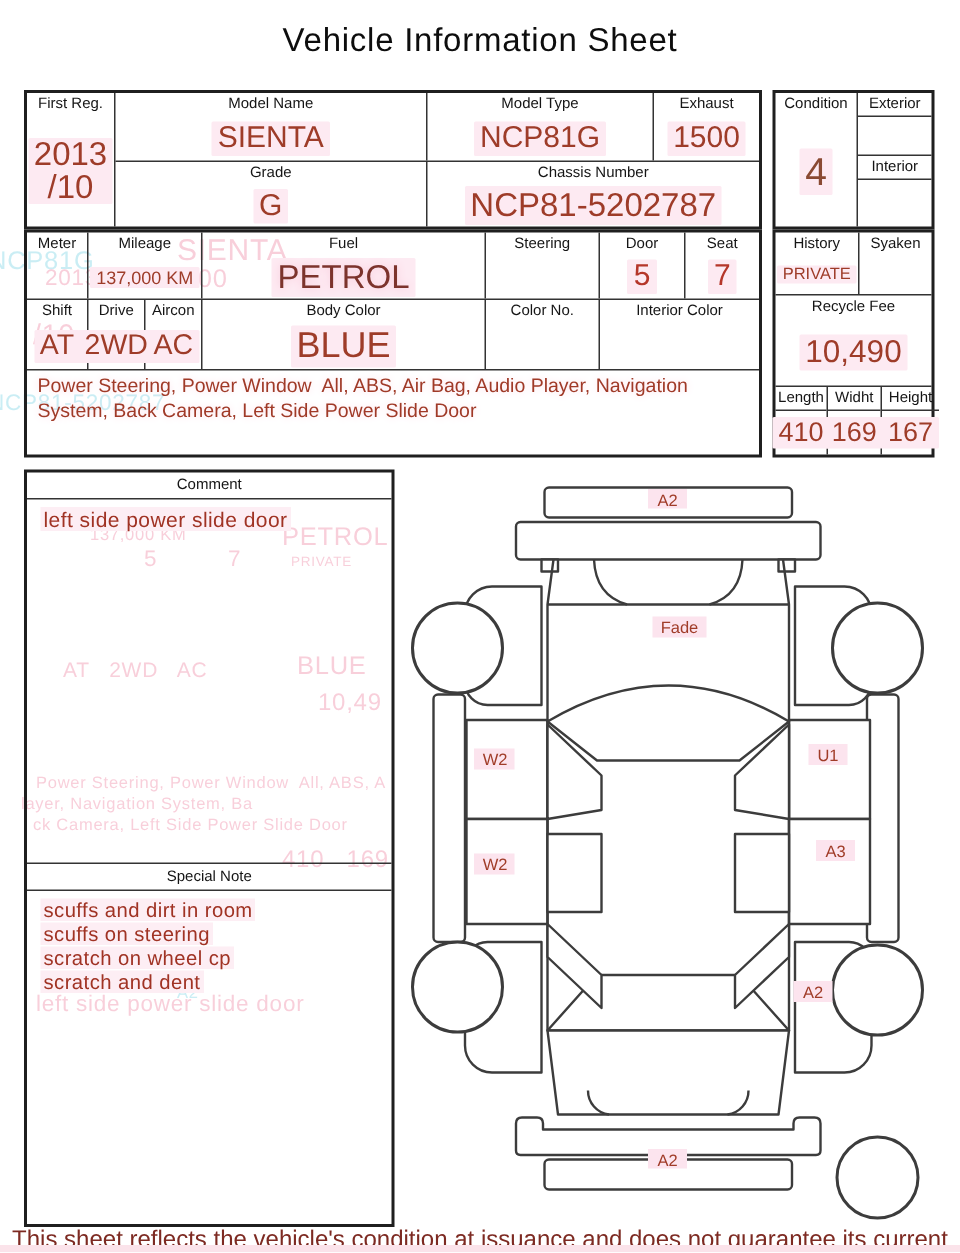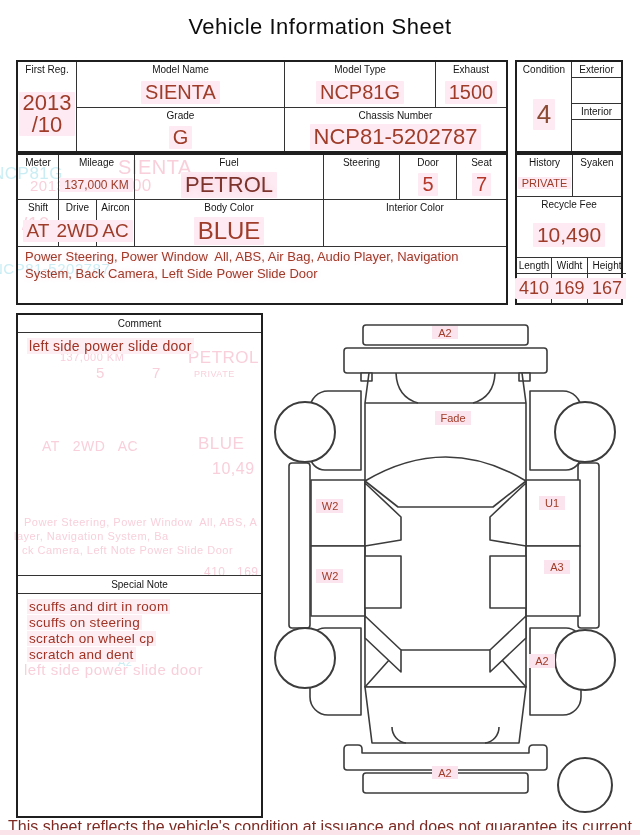--- a/index.html
+++ b/index.html
@@ -46,22 +46,22 @@
     <div class="ghost gp" style="left:60px;top:351px;font-size:11px;">137,000 KM</div>
     <div class="ghost gp" style="left:188px;top:348px;font-size:17px;">PETROL</div>
     <div class="ghost gp" style="left:96px;top:364px;font-size:15px;">5</div>
     <div class="ghost gp" style="left:152px;top:364px;font-size:15px;">7</div>
     <div class="ghost gp" style="left:194px;top:369px;font-size:9px;">PRIVATE</div>
     <div class="ghost gp" style="left:26px;top:438px;font-size:14px;margin-left:16px;">AT   2WD   AC</div>
     <div class="ghost gp" style="left:198px;top:434px;font-size:17px;">BLUE</div>
     <div class="ghost gp" style="left:212px;top:460px;font-size:16px;">10,49</div>
     <div class="ghost gp" style="left:24px;top:516px;font-size:11px;">Power Steering, Power Window  All, ABS, A</div>
     <div class="ghost gp" style="left:14px;top:530px;font-size:11px;">layer, Navigation System, Ba</div>
-    <div class="ghost gp" style="left:22px;top:544px;font-size:11px;">ck Camera, Left Note Power Slide Door</div>
-    <div class="ghost gp" style="left:204px;top:565px;font-size:12px;">410   169</div>
+    <div class="ghost gp" style="left:22px;top:544px;font-size:11px;">ck Camera, Left Side Power Slide Door</div>
+    <div class="ghost gp" style="left:188px;top:565px;font-size:16px;">410   169</div>
     <div class="ghost gc" style="left:118px;top:656px;font-size:11px;">A2</div>
     <div class="ghost gp" style="left:24px;top:661px;font-size:15px;">left side power slide door</div>
   </div>
 
   <div class="title">Vehicle Information Sheet</div>
 
   <div class="box row" style="left:16px;top:60px;width:492px;height:93px;">
     <div class="col br" style="width:59px;">
       <div class="hdr">First Reg.</div>
       <div class="val fs22" style="line-height:1.0;">
@@ -181,20 +181,26 @@
       <div class="col br" style="width:38px;">
         <div class="hdr">Aircon</div>
         <div class="val fs19">
             <span class="hl">AC</span>
           </div>
       </div>
       <div class="col br" style="width:189px;">
         <div class="hdr">Body Color</div>
         <div class="val" style="font-size:24px;">
             <span class="hl">BLUE</span>
+          </div>
+      </div>
+      <div class="col br" style="width:76px;">
+        <div class="hdr">Color No.</div>
+        <div class="val">
+            <span class="hl"></span>
           </div>
       </div>
       <div class="col" style="flex:1;">
         <div class="hdr">Interior Color</div>
         <div class="val">
             <span class="hl"></span>
           </div>
       </div>
     </div>
     <div class="eqtext" style="flex:1;">Power Steering, Power Window  All, ABS, Air Bag, Audio Player, Navigation System, Back Camera, Left Side Power Slide Door</div>

